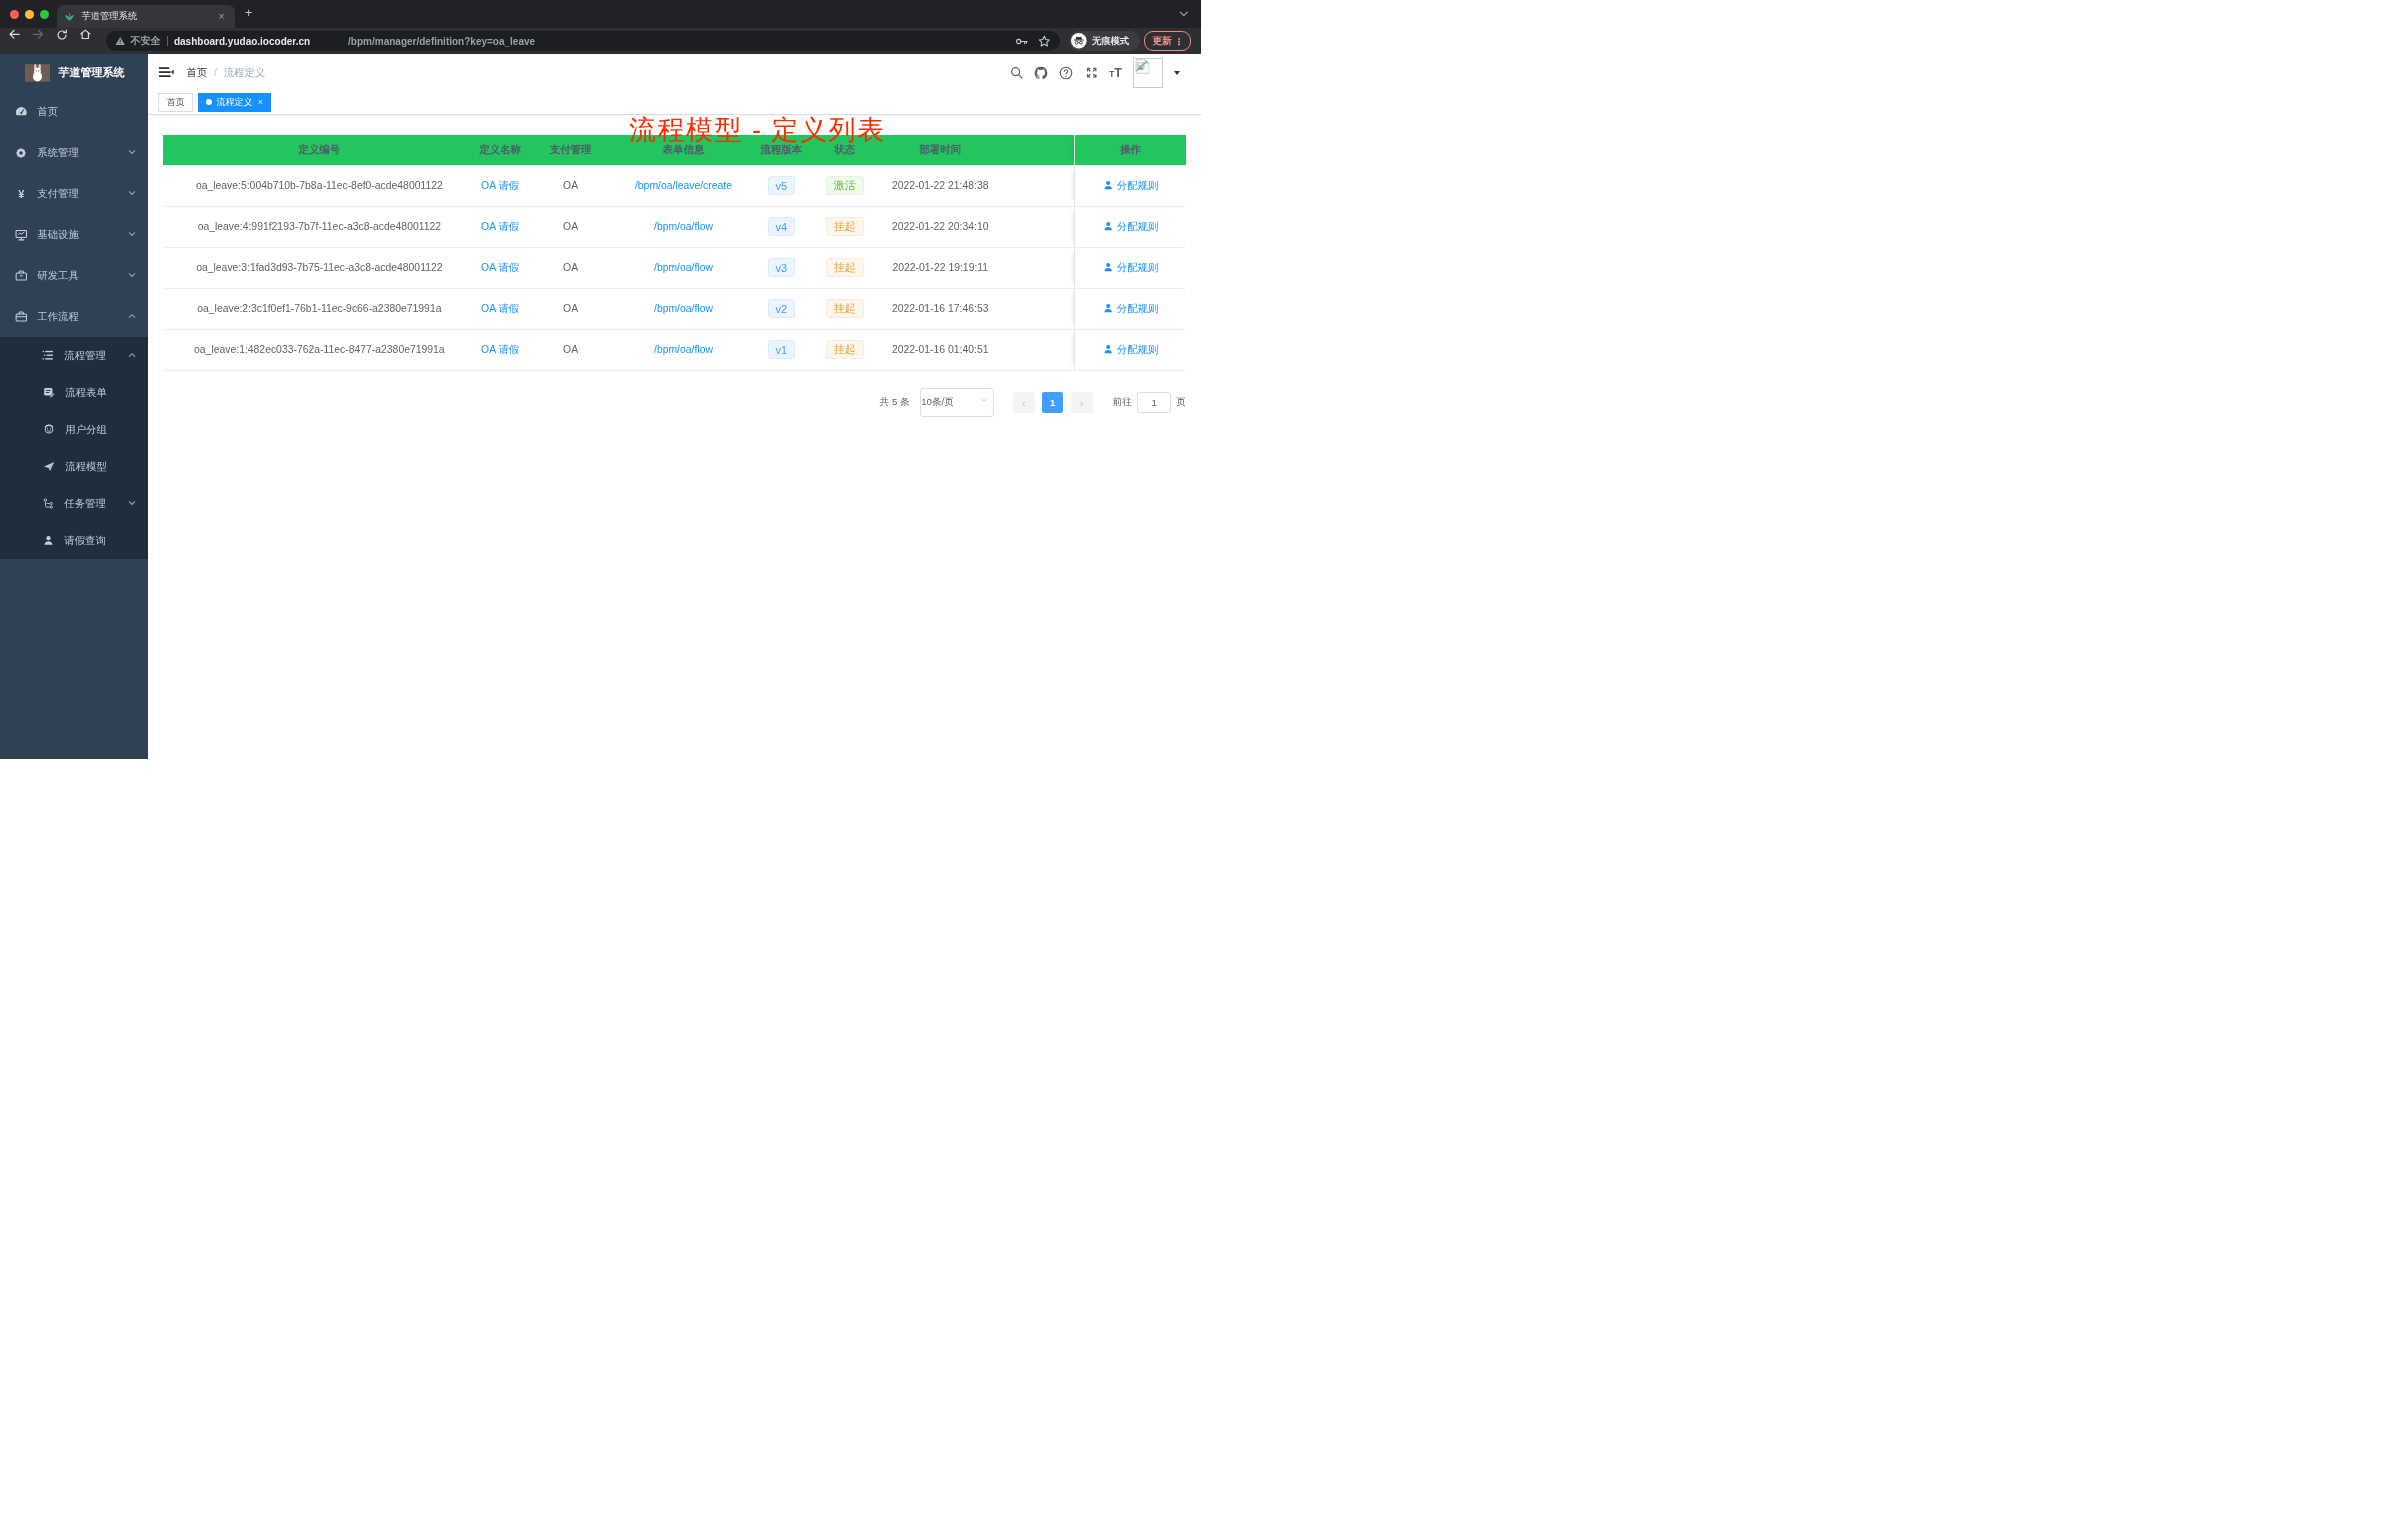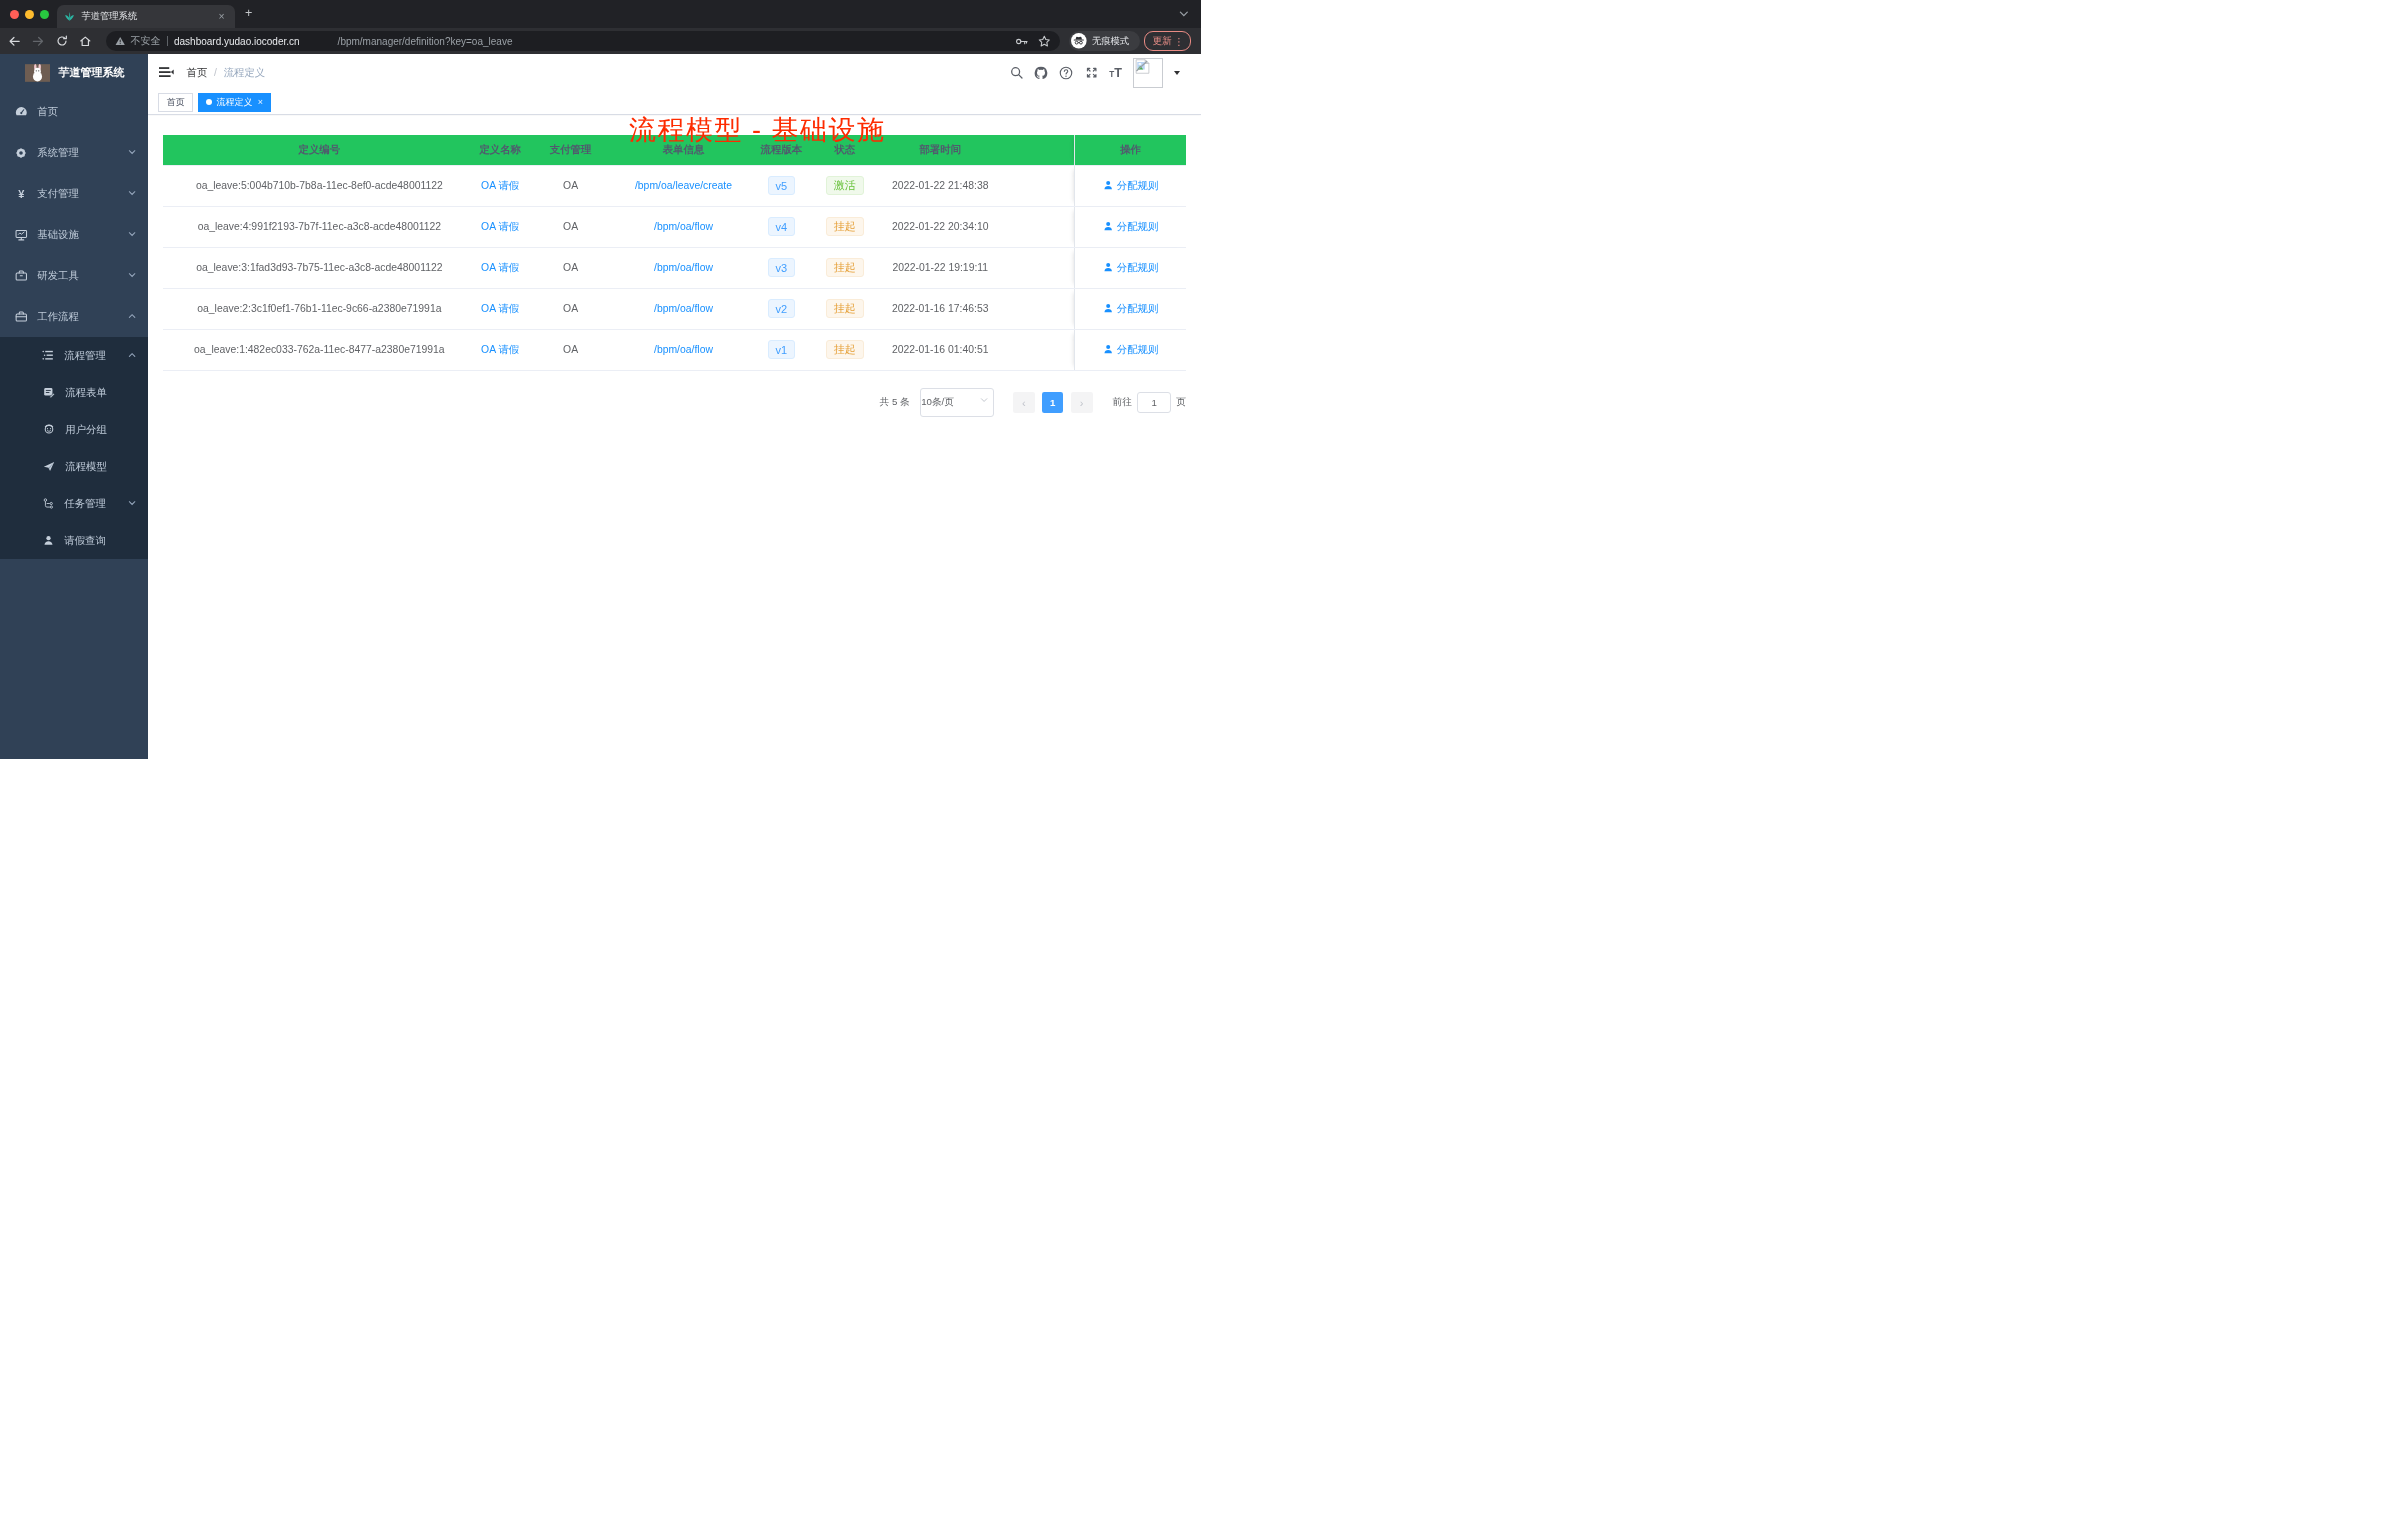--- a/index.html
+++ b/index.html
@@ -11,21 +11,21 @@
   .tabstrip{position:absolute;top:0;left:0;width:100%;height:28px;background:#212226;}
   .traffic{position:absolute;top:9.7px;left:9.7px;display:flex;gap:6px;}
   .tl{width:9px;height:9px;border-radius:50%;}
   .tl.red{background:#ff5f57}.tl.yellow{background:#febc2e}.tl.green{background:#28c840}
   .tab{position:absolute;left:57px;top:4.5px;width:178px;height:24px;background:#35363a;
     border-radius:6.7px 6.7px 0 0;display:flex;align-items:center;padding:0 7.4px;color:#e8eaed;font-size:9.3px;}
   .tab-title{margin-left:6px;flex:1;white-space:nowrap;overflow:hidden;}
   .tab-close{color:#9aa0a6;font-size:10.4px;padding:0 3px;cursor:pointer;}
   .newtab-btn{position:absolute;left:245px;top:7.4px;color:#c3c6c9;font-size:12.6px;cursor:pointer;line-height:1;}
   .tabsearch{position:absolute;right:12px;top:9px;color:#9aa0a6;}
-  .toolbar{position:absolute;top:28px;left:0;width:100%;height:26px;background:#2e2f33;display:flex;align-items:center;}
+  .toolbar{position:absolute;top:28px;left:0;width:100%;height:26px;background:#2e2f33;display:flex;font-weight:bold;}
   .nav-ic{width:13.4px;height:13.4px;margin-left:10.4px;display:inline-flex;align-items:center;justify-content:center;cursor:pointer;}
   .urlbar{position:absolute;left:106px;top:3px;width:954px;height:20px;background:#1d1e22;border-radius:10.4px;
     display:flex;align-items:center;padding:0 9px;font-size:10px;color:#9aa0a6;}
   .sec-label{margin:0 6px 0 5.2px;}
   .url-div{width:0.7px;height:10.4px;background:#5f6368;margin-right:6.7px;}
   .url-domain{color:#e8eaed;}
   .url-path{color:#9aa0a6;margin-left:38px;}
   .omni-right{margin-left:auto;display:flex;align-items:center;gap:10.4px;}
   .incog-chip{position:absolute;left:1069px;top:3px;width:71px;height:20px;background:#3b3c40;border-radius:10.4px;
     display:flex;align-items:center;gap:5.2px;padding-left:2.2px;color:#e8eaed;font-size:9.3px;}
@@ -425,21 +425,21 @@
             <rect x="3" y="4" width="10" height="10" fill="#b9d3f2"></rect>
             <ellipse cx="6.5" cy="6.5" rx="2" ry="1.2" fill="#fff"></ellipse>
             <path d="M3 14l4-5 4 5z" fill="#4caf50"></path>
             <path d="M2 16L16 3" stroke="#9aa0a6" stroke-width="1.6"></path>
           </svg>
         </span>
         <span class="caret-down"></span>
       </span>
     </div>
 
-    <div class="annotation">流程模型 - 基础设施</div>
+    <div class="annotation">流程模型 - 定义列表</div>
 
     <div class="tagsbar">
       <span class="tagv">
         <span>首页</span>
       </span>
       <span class="tagv active">
         <span class="tag-dot"></span>
         <span>流程定义</span>
         <span class="tag-x">×</span>
       </span>

